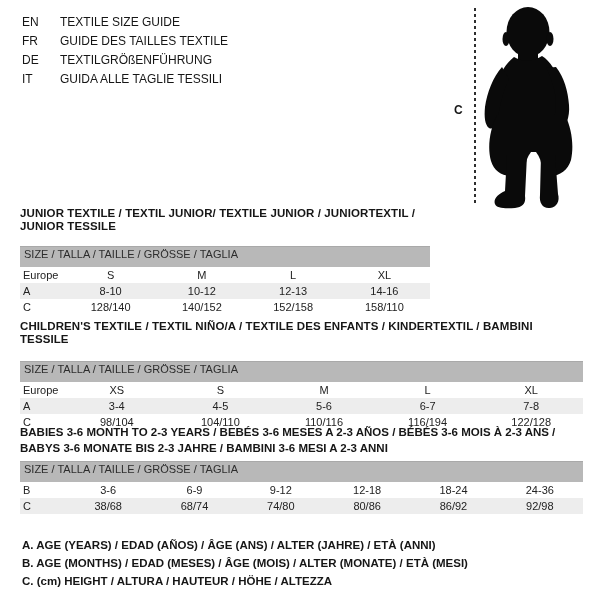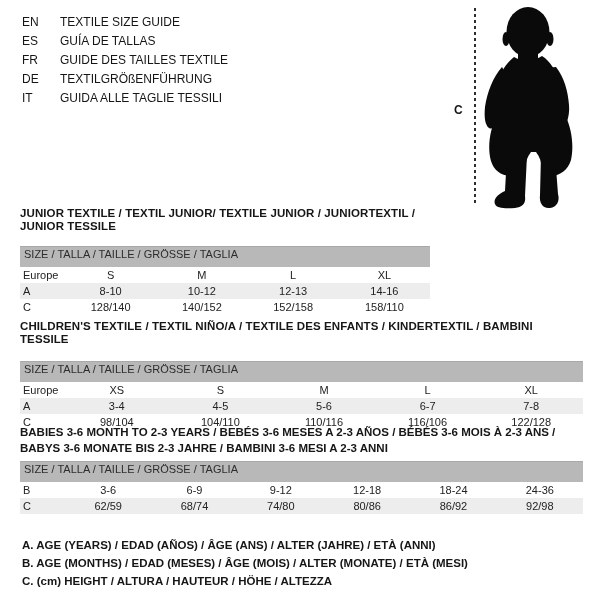--- a/index.html
+++ b/index.html
@@ -52,24 +52,20 @@
   .footnotes { position:absolute; left:22px; top:536px; }
   .footnote { font-weight:bold; font-size:11.5px; line-height:18px; color:#161616; }
 </style>
 </head>
 <body>
 
 <div class="lang-list">
   <div class="lang-row">
     <span class="lang-code">EN</span>
     <span class="lang-label">TEXTILE SIZE GUIDE</span>
-  </div>
-  <div class="lang-row">
-    <span class="lang-code">ES</span>
-    <span class="lang-label">GUÍA DE TALLAS</span>
   </div>
   <div class="lang-row">
     <span class="lang-code">FR</span>
     <span class="lang-label">GUIDE DES TAILLES TEXTILE</span>
   </div>
   <div class="lang-row">
     <span class="lang-code">DE</span>
     <span class="lang-label">TEXTILGRÖßENFÜHRUNG</span>
   </div>
   <div class="lang-row">
@@ -138,21 +134,21 @@
     <span class="cell">4-5</span>
     <span class="cell">5-6</span>
     <span class="cell">6-7</span>
     <span class="cell">7-8</span>
   </div>
   <div class="trow">
     <span class="row-label">C</span>
     <span class="cell">98/104</span>
     <span class="cell">104/110</span>
     <span class="cell">110/116</span>
-    <span class="cell">116/106</span>
+    <span class="cell">116/194</span>
     <span class="cell">122/128</span>
   </div>
 </div>
 
 <div class="section sec-babies">
   <div class="title-block">
     <div class="title-line">BABIES 3-6 MONTH TO 2-3 YEARS / BEBÉS 3-6 MESES A 2-3 AÑOS / BÉBÉS 3-6 MOIS À 2-3 ANS /</div>
     <div class="title-line">BABYS 3-6 MONATE BIS 2-3 JAHRE / BAMBINI 3-6 MESI A 2-3 ANNI</div>
   </div>
   <div class="size-bar">SIZE / TALLA / TAILLE / GRÖSSE / TAGLIA</div>
@@ -160,21 +156,21 @@
     <span class="row-label">B</span>
     <span class="cell">3-6</span>
     <span class="cell">6-9</span>
     <span class="cell">9-12</span>
     <span class="cell">12-18</span>
     <span class="cell">18-24</span>
     <span class="cell">24-36</span>
   </div>
   <div class="trow alt">
     <span class="row-label">C</span>
-    <span class="cell">62/59</span>
+    <span class="cell">38/68</span>
     <span class="cell">68/74</span>
     <span class="cell">74/80</span>
     <span class="cell">80/86</span>
     <span class="cell">86/92</span>
     <span class="cell">92/98</span>
   </div>
 </div>
 
 <div class="footnotes">
   <div class="footnote">A. AGE (YEARS) / EDAD (AÑOS) / ÂGE (ANS) / ALTER (JAHRE) / ETÀ (ANNI)</div>

